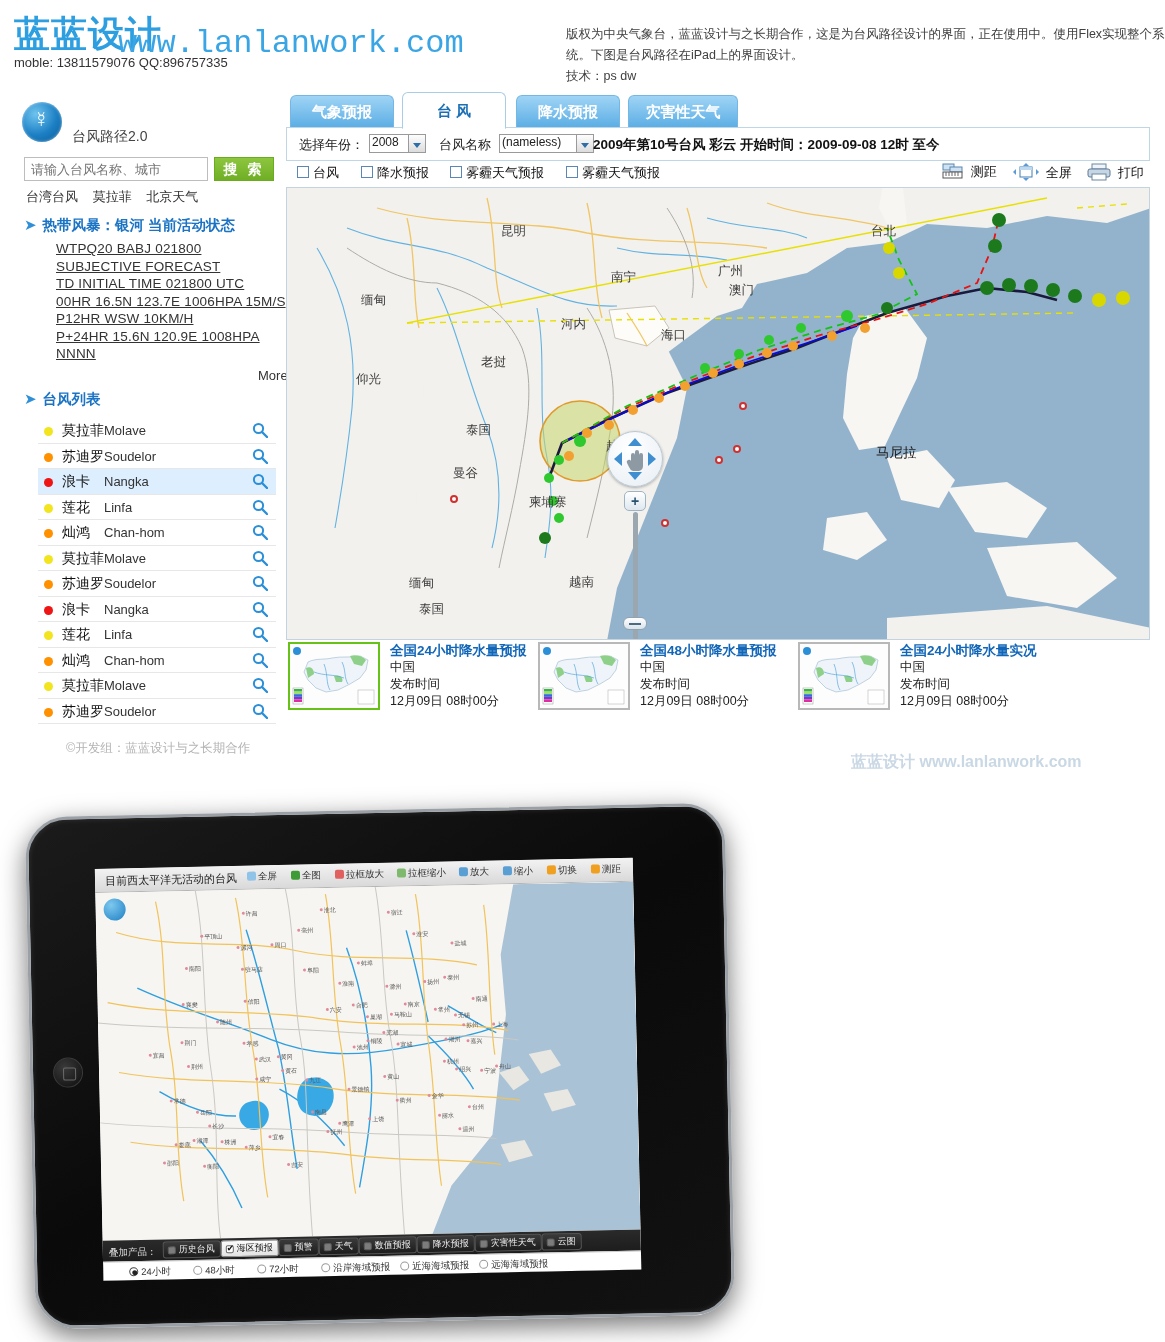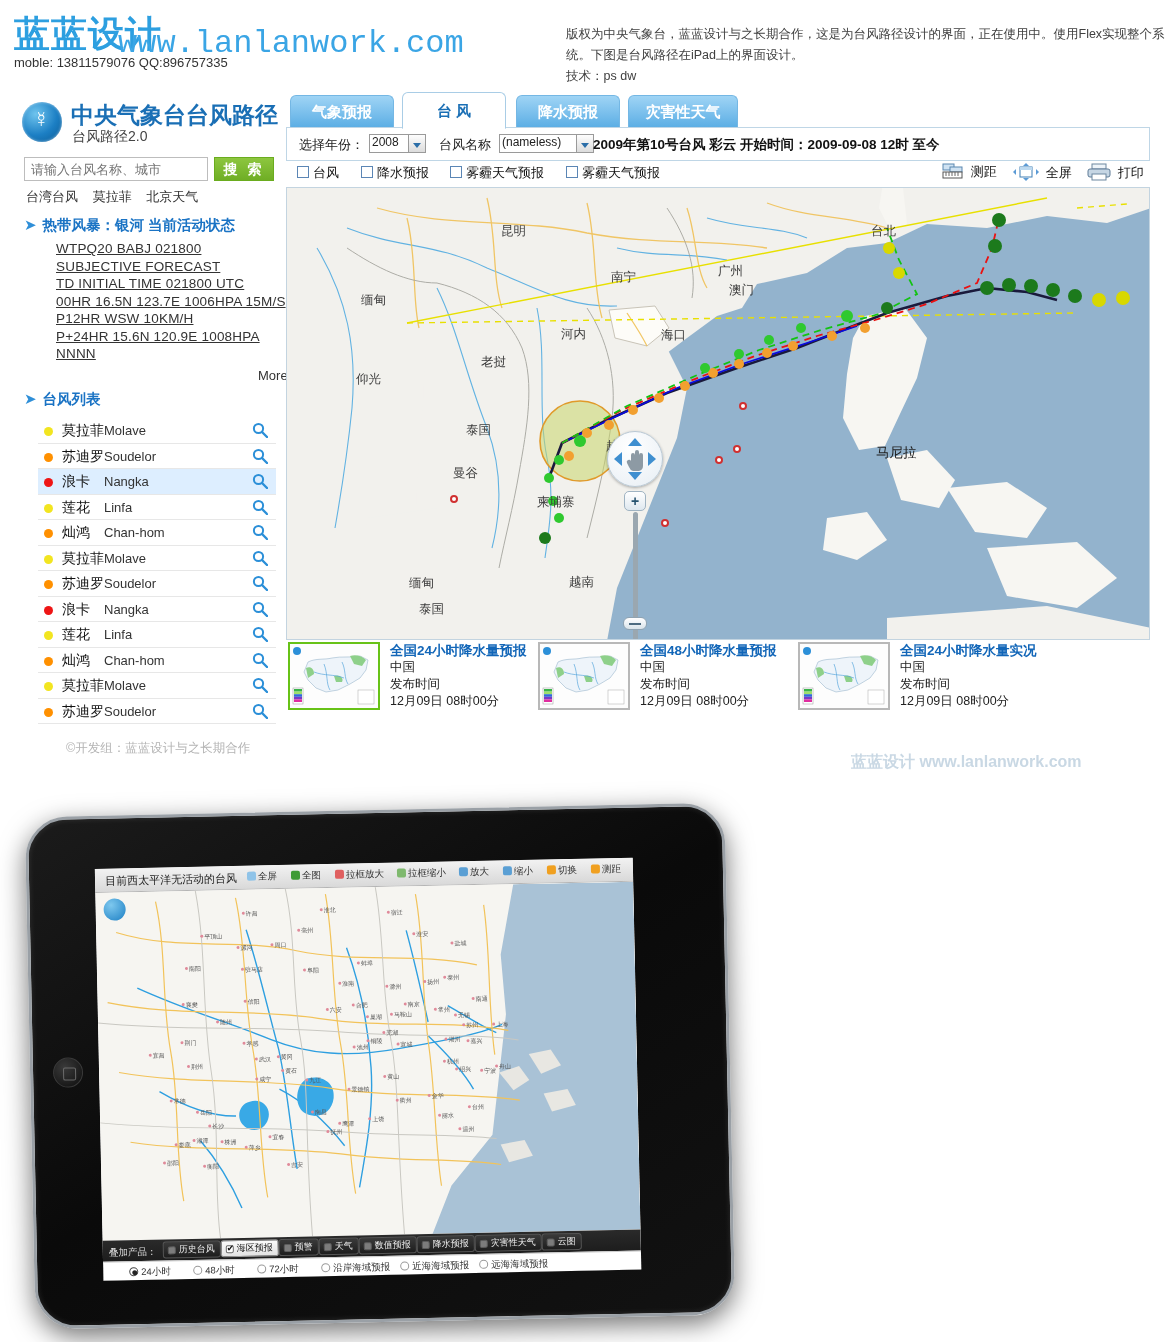--- a/index.html
+++ b/index.html
@@ -167,21 +167,20 @@
   <div class="brand-sub">moble: 13811579076     QQ:896757335</div>
   <div class="brand-desc" style="white-space:pre-line">版权为中央气象台，蓝蓝设计与之长期合作，这是为台风路径设计的界面，正在使用中。使用Flex实现整个系统。下图是台风路径在iPad上的界面设计。
 技术：ps dw</div>
 </div>
 
 <div class="app">
 
   <div class="sidebar">
     <div class="logo-row">
       <div class="logo-mark"></div>
-      <div class="logo-title">中央气象台台风路径</div>
       <div class="logo-ver">台风路径2.0</div>
     </div>
 
     <div class="search-row">
       <input class="search-input" placeholder="请输入台风名称、城市" style="">
       <div class="search-btn">搜 索</div>
     </div>
 
     <div class="quicklinks">
       <span>台湾台风</span>
@@ -509,29 +508,29 @@
           <circle cx="708" cy="58" r="7" fill="#1c7a1c"></circle>
             <circle cx="712" cy="32" r="7" fill="#1c7a1c"></circle>
         </g>
       </svg>
 
       <div id="map-labels">
           <div class="maplabel" style="left: 214px; top: 35px;">昆明</div>
           <div class="maplabel" style="left: 324px; top: 81px;">南宁</div>
           <div class="maplabel" style="left: 431px; top: 75px;">广州</div>
           <div class="maplabel" style="left: 442px; top: 94px;">澳门</div>
-          <div class="maplabel" style="left: 274px; top: 138px;">河内</div>
+          <div class="maplabel" style="left: 274px; top: 128px;">河内</div>
           <div class="maplabel" style="left: 374px; top: 139px;">海口</div>
           <div class="maplabel" style="left: 194px; top: 166px;">老挝</div>
           <div class="maplabel" style="left: 74px; top: 104px;">缅甸</div>
           <div class="maplabel" style="left: 69px; top: 183px;">仰光</div>
           <div class="maplabel" style="left: 179px; top: 234px;">泰国</div>
           <div class="maplabel" style="left: 319px; top: 250px;">越南</div>
           <div class="maplabel" style="left: 166px; top: 277px;">曼谷</div>
-          <div class="maplabel" style="left: 242px; top: 306px; margin-left: 8px;">柬埔寨</div>
+          <div class="maplabel" style="left: 242px; top: 306px;">柬埔寨</div>
           <div class="maplabel" style="left: 122px; top: 387px;">缅甸</div>
           <div class="maplabel" style="left: 132px; top: 413px;">泰国</div>
           <div class="maplabel" style="left: 282px; top: 386px;">越南</div>
           <div class="maplabel big" style="left: 589px; top: 256px;">马尼拉</div>
           <div class="maplabel" style="left: 584px; top: 35px;">台北</div>
           <div class="citydot" style="left: 325px; top: 266px;"></div>
           <div class="citydot" style="left: 428px; top: 268px;"></div>
           <div class="citydot" style="left: 446px; top: 257px;"></div>
           <div class="citydot" style="left: 163px; top: 307px;"></div>
           <div class="citydot" style="left: 374px; top: 331px;"></div>

